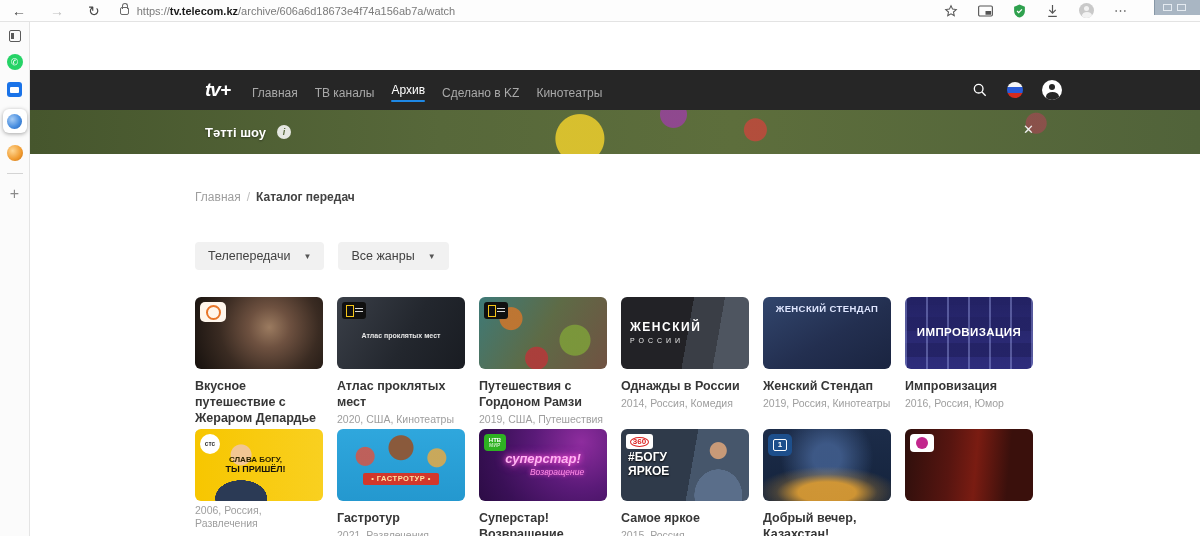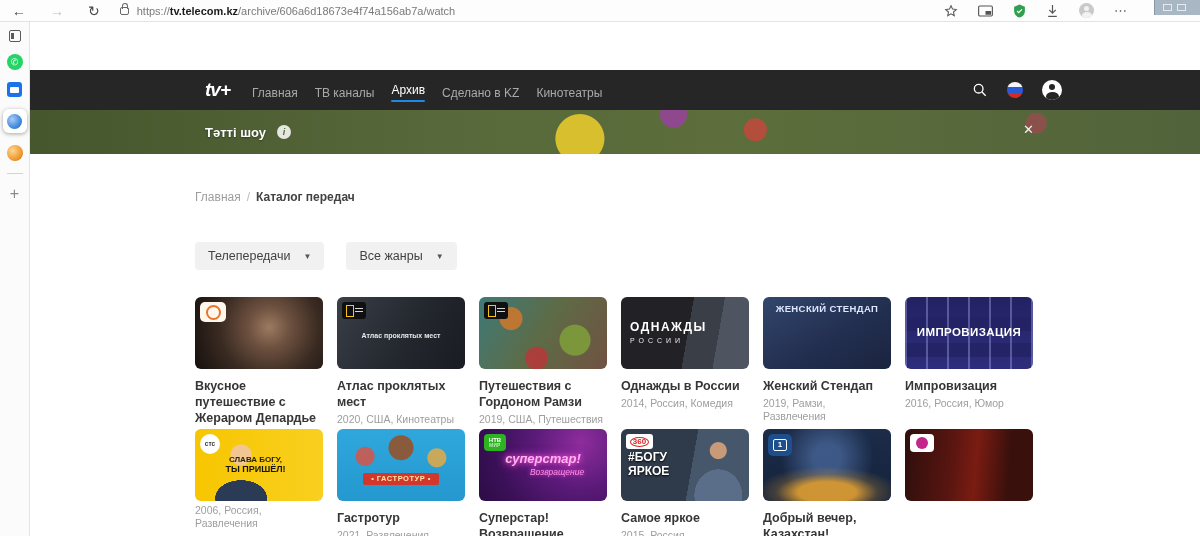--- a/index.html
+++ b/index.html
@@ -69,21 +69,21 @@
   .info-icon { width:14px; height:14px; border-radius:50%; background:rgba(255,255,255,.85); color:#57683a;
                font-size:9px; font-weight:bold; display:flex; align-items:center; justify-content:center; margin-left:11px; font-style:italic; }
   .banner-close { position:absolute; right:166px; top:13px; color:#f2f2f2; font-size:13px; line-height:1; cursor:pointer; }
 
   .content { padding-left:165px; }
   .breadcrumb { margin-top:36px; font-size:12px; display:flex; gap:6px; }
   .bc-home { color:#9e9e9e; cursor:pointer; }
   .bc-sep { color:#bdbdbd; }
   .bc-current { color:#424242; font-weight:bold; }
 
-  .filters { margin-top:38px; display:flex; gap:22px; }
+  .filters { margin-top:38px; display:flex; gap:14px; }
   .chip { background:#f1f1f1; border-radius:4px; height:28px; display:flex; align-items:center; gap:13px;
           padding:0 13px; font-size:12.5px; color:#424242; cursor:pointer; }
   .chip .caret { font-size:8px; color:#555; }
 
   .grid { margin-top:27px; display:grid; grid-template-columns:repeat(6,128px); column-gap:14px;
           grid-auto-rows:126px; row-gap:6px; }
   .card { width:128px; cursor:pointer; }
   .thumb { position:relative; width:128px; height:72px; border-radius:6px; overflow:hidden;
            display:flex; flex-direction:column; align-items:center; justify-content:center; }
   .card-title { margin-top:9px; font-size:12.5px; font-weight:bold; color:#363636; line-height:16px; }
@@ -308,35 +308,35 @@
       </div>
 
     </div>
     <div class="card-title">Путешествия с Гордоном Рамзи</div>
     <div class="card-meta">2019, США, Путешествия</div>
   </div>
 
   <div class="card">
     <div class="thumb v-odnazhdy">
 
-      <div class="p1">ОДНАЖДЫ</div>
+      <div class="p1">ЖЕНСКИЙ</div>
       <div class="p2">РОССИИ</div>
     </div>
     <div class="card-title">Однажды в России</div>
     <div class="card-meta">2014, Россия, Комедия</div>
   </div>
 
   <div class="card">
     <div class="thumb v-zhensky">
 
       <div class="p1">ЖЕНСКИЙ СТЕНДАП</div>
 
     </div>
     <div class="card-title">Женский Стендап</div>
-    <div class="card-meta">2019, Рамзи, Развлечения</div>
+    <div class="card-meta">2019, Россия, Кинотеатры</div>
   </div>
 
   <div class="card">
     <div class="thumb v-improv">
 
       <div class="p1">ИМПРОВИЗАЦИЯ</div>
 
     </div>
     <div class="card-title">Импровизация</div>
     <div class="card-meta">2016, Россия, Юмор</div>

